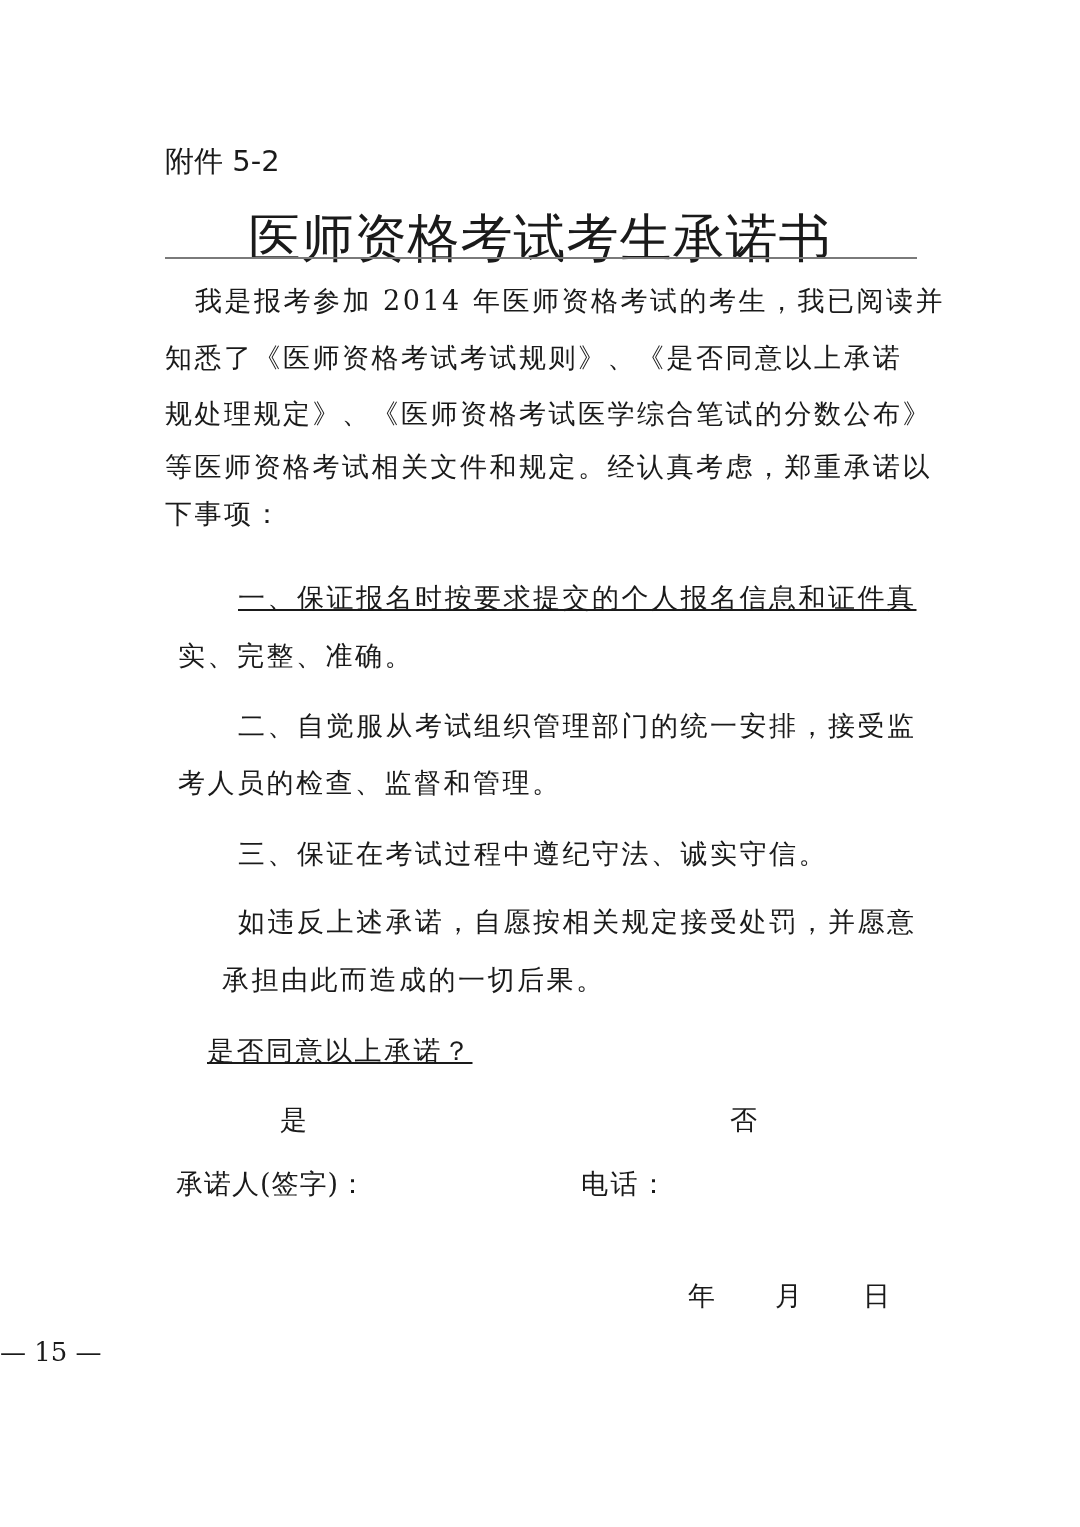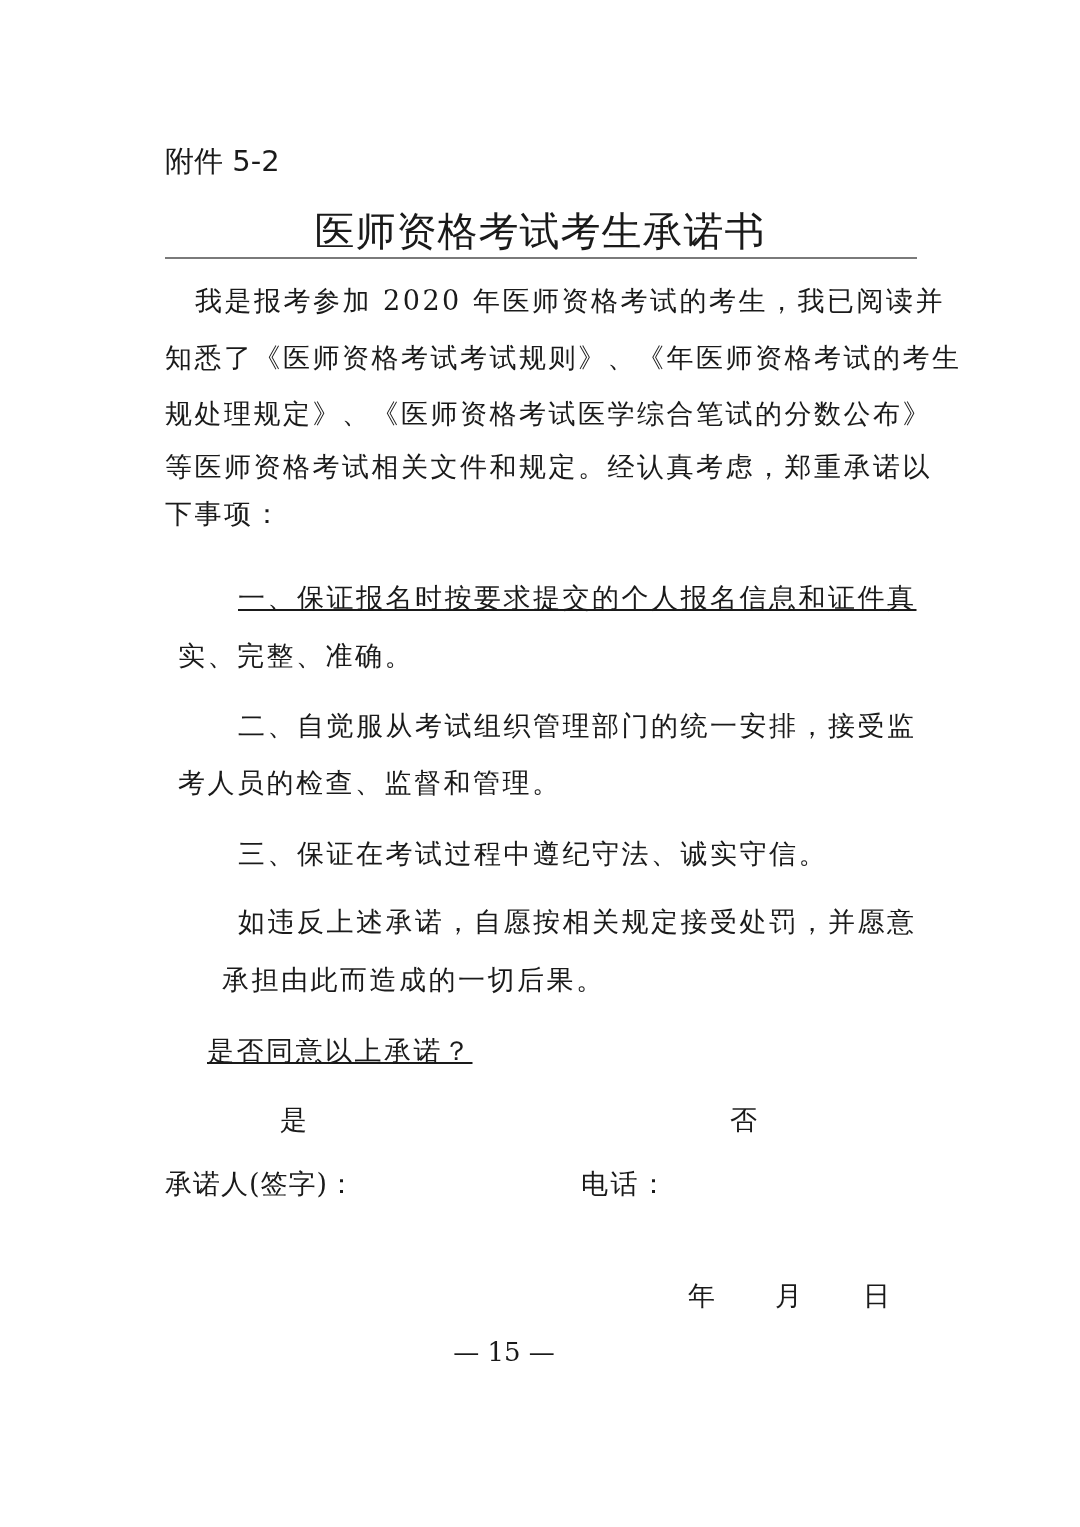--- a/index.html
+++ b/index.html
@@ -1,53 +1,53 @@
 <!DOCTYPE html>
 <html><head>
 <meta charset="utf-8">
 <style>
   html, body { margin:0; padding:0; background:#ffffff; }
   body { width:1080px; height:1527px; position:relative; overflow:hidden;
          font-family: "DejaVu Serif", "Liberation Serif", serif; color:#1a1a1a; }
   .abs { position:absolute; white-space:nowrap; }
   .attach { left:165px; top:142px; font-family:"DejaVu Sans","Liberation Sans",sans-serif; font-size:29px; }
-  .title { left:0; width:1080px; text-align:center; top:204px; font-family:"DejaVu Sans","Liberation Sans",sans-serif; font-size:40px; letter-spacing:1px; }
+  .title { left:0; width:1080px; text-align:center; top:204px; font-family:"DejaVu Sans","Liberation Sans",sans-serif; font-size:52px; letter-spacing:1px; }
   .rule { left:165px; top:257px; width:752px; height:0; border-top:2px solid #7a7a7a; }
   .line { font-size:27px; letter-spacing:2.5px; }
   .pnum { font-size:26px; }
 </style>
 </head>
 <body>
 
 <div class="abs attach">附件 5-2</div>
 <div class="abs title">医师资格考试考生承诺书</div>
 <div class="abs rule"></div>
 
-<div class="abs line" style="left:195px;top:283px;">我是报考参加 2020 年医师资格考试的考生，我已阅读并</div>
-<div class="abs line" style="left:165px;top:340px;">知悉了《医师资格考试考试规则》、《年医师资格考试的考生</div>
+<div class="abs line" style="left:195px;top:283px;">我是报考参加 2014 年医师资格考试的考生，我已阅读并</div>
+<div class="abs line" style="left:165px;top:340px;">知悉了《医师资格考试考试规则》、《是否同意以上承诺</div>
 <div class="abs line" style="left:165px;top:396px;">规处理规定》、《医师资格考试医学综合笔试的分数公布》</div>
 <div class="abs line" style="left:165px;top:440px;margin-top:9px;">等医师资格考试相关文件和规定。经认真考虑，郑重承诺以</div>
 <div class="abs line" style="left:165px;top:496px;">下事项：</div>
 
 <div class="abs line" style="left:238px;top:580px;text-decoration:underline;">一、保证报名时按要求提交的个人报名信息和证件真</div>
 <div class="abs line" style="left:178px;top:638px;">实、完整、准确。</div>
 
 <div class="abs line" style="left:238px;top:708px;">二、自觉服从考试组织管理部门的统一安排，接受监</div>
 <div class="abs line" style="left:178px;top:765px;">考人员的检查、监督和管理。</div>
 
 <div class="abs line" style="left:238px;top:836px;">三、保证在考试过程中遵纪守法、诚实守信。</div>
 
 <div class="abs line" style="left:238px;top:904px;">如违反上述承诺，自愿按相关规定接受处罚，并愿意</div>
 <div class="abs line" style="left:178px;top:962px;margin-left:44px;">承担由此而造成的一切后果。</div>
 
 <div class="abs line" style="left:207px;top:1033px;text-decoration:underline;">是否同意以上承诺？</div>
 
 <div class="abs line" style="left:280px;top:1102px;">是</div>
 <div class="abs line" style="left:730px;top:1102px;">否</div>
 
-<div class="abs line" style="left:165px;top:1166px;letter-spacing:1px;">承诺人(签字)：</div>
+<div class="abs line" style="left:176px;top:1166px;letter-spacing:1px;">承诺人(签字)：</div>
 <div class="abs line" style="left:545px;top:1166px;margin-left:36px;">电话：</div>
 
 <div class="abs line" style="left:688px;top:1278px;">年</div>
 <div class="abs line" style="left:775px;top:1278px;">月</div>
 <div class="abs line" style="left:863px;top:1278px;">日</div>
 
-<div class="abs pnum" style="left:0;width:1008px;text-align:center;top:1337px;">— 15 —</div>
+<div class="abs pnum" style="left:0;width:1008px;top:1337px;">— 15 —</div>
 
 </body></html>

